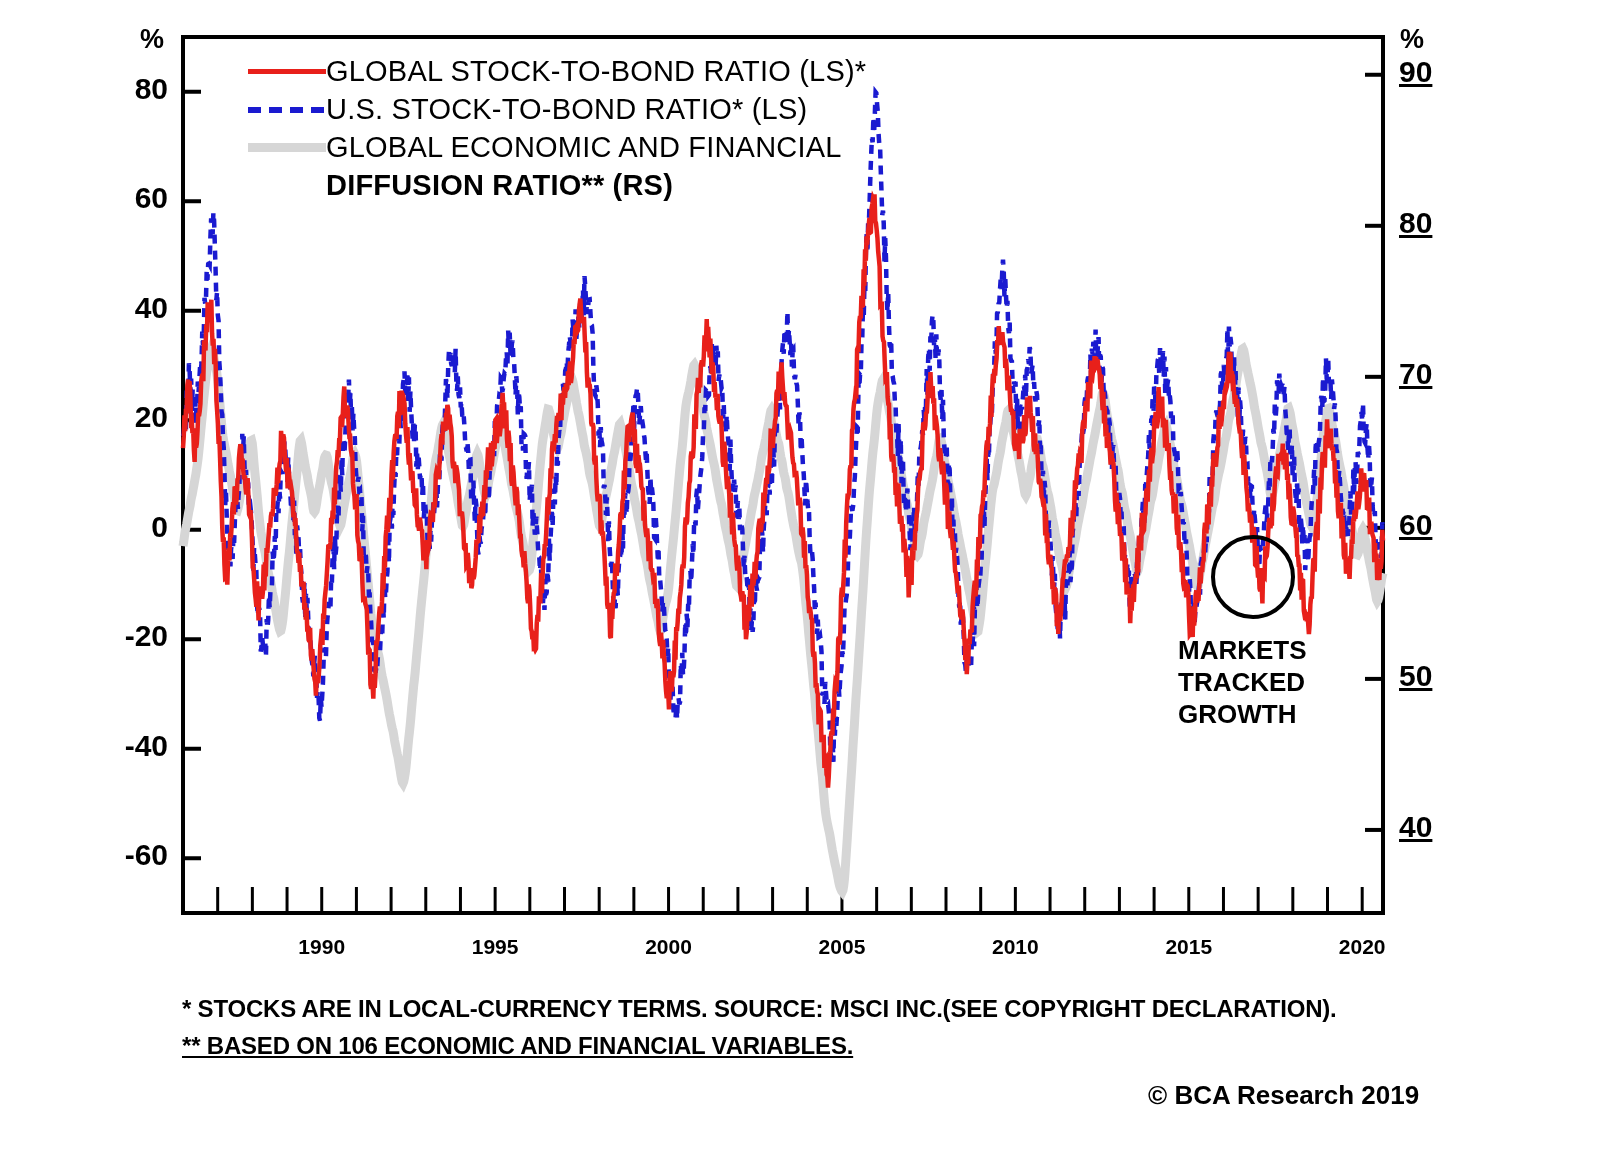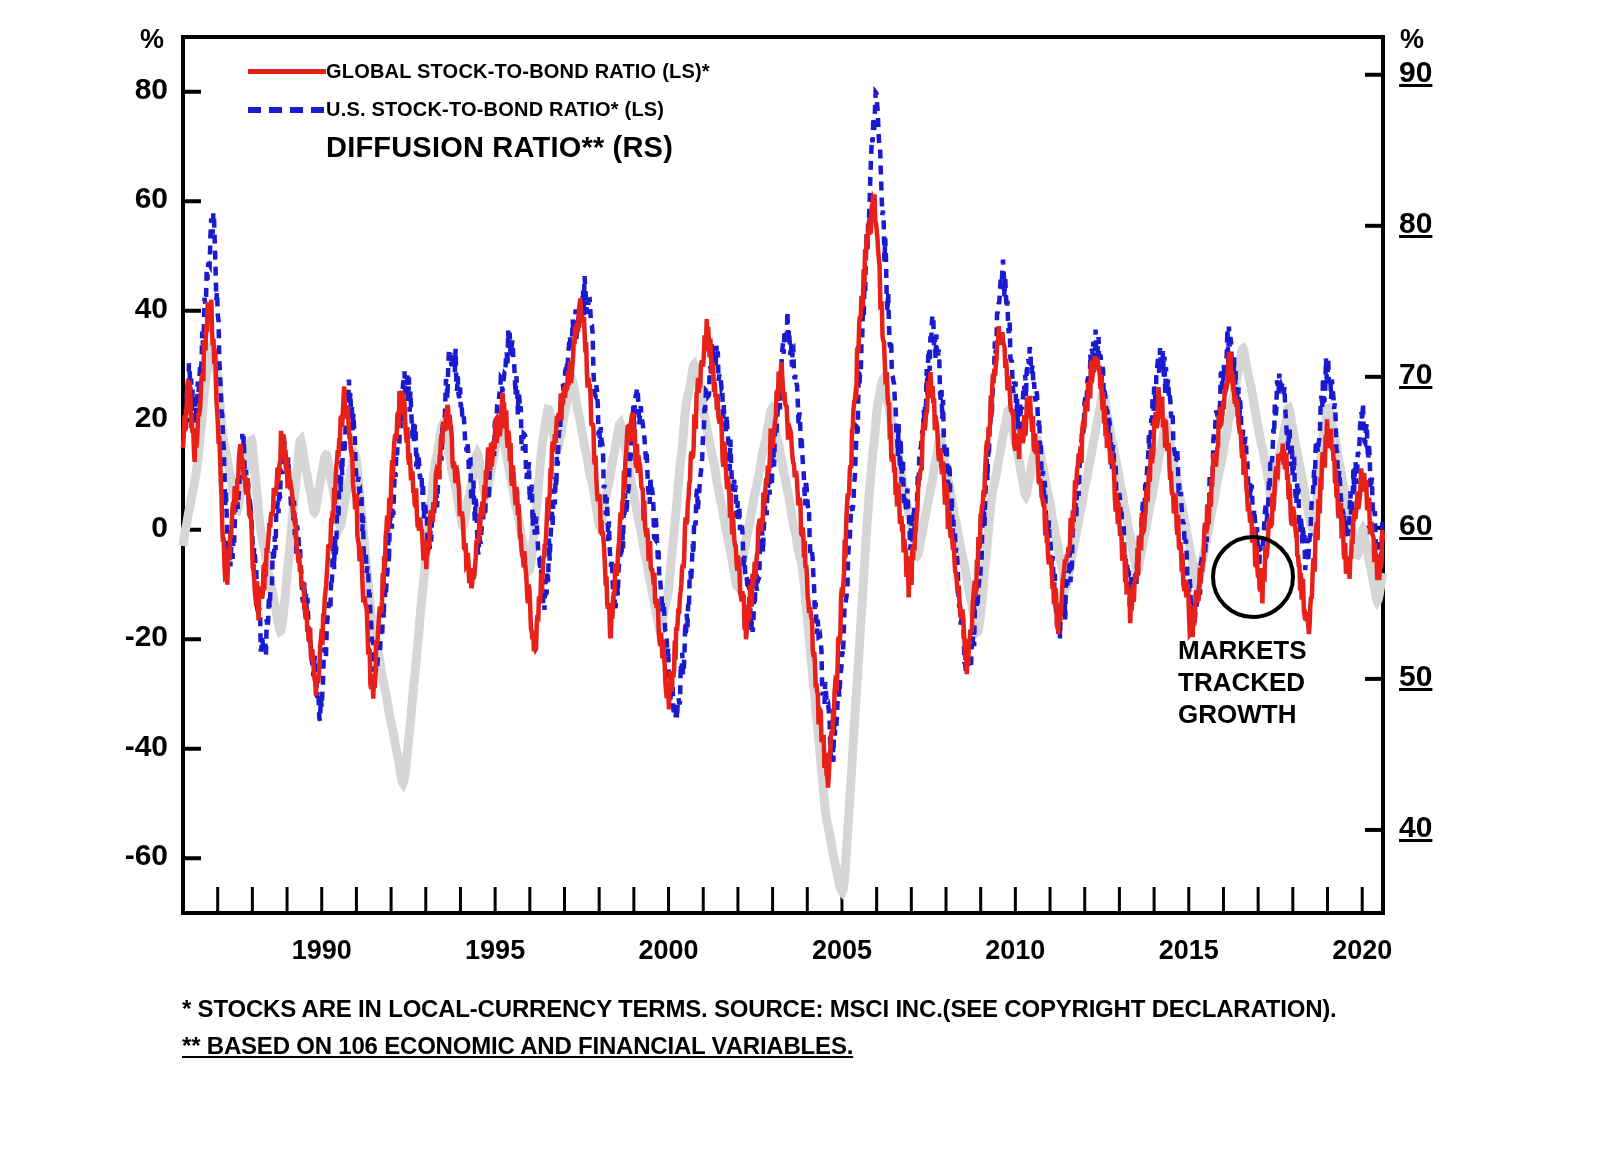--- a/index.html
+++ b/index.html
@@ -1,26 +1,26 @@
 <!DOCTYPE html>
 <html><head>
 <meta charset="utf-8">
 <style>
   html,body{margin:0;padding:0;background:#ffffff;}
   body{width:1600px;height:1152px;font-family:"Liberation Sans",sans-serif;color:#000;}
   #root{position:relative;width:1600px;height:1152px;overflow:hidden;}
   .axis-unit{position:absolute;font-size:27px;font-weight:bold;letter-spacing:-0.5px;}
   .tick-label{position:absolute;font-size:30px;font-weight:bold;text-align:right;white-space:nowrap;}
   .tick-label.right{text-align:left;text-decoration:underline;}
-  .xtick-label{position:absolute;font-size:27px;font-weight:bold;text-align:center;white-space:nowrap;}
+  .xtick-label{position:absolute;font-size:21px;font-weight:bold;text-align:center;white-space:nowrap;}
   .legend{position:absolute;left:248px;top:52px;}
   .legend-row{display:flex;align-items:flex-start;height:38px;}
   .legend-swatch{width:78px;height:38px;flex:0 0 78px;position:relative;}
   .legend-swatch i{position:absolute;left:0;top:17px;display:block;width:78px;height:4px;}
-  .legend-text{font-size:20px;font-weight:bold;line-height:38px;white-space:nowrap;letter-spacing:0.2px;}
+  .legend-text{font-size:29px;font-weight:normal;line-height:38px;white-space:nowrap;letter-spacing:0.2px;}
   .legend-cont{margin-left:78px;font-size:29px;font-weight:bold;line-height:38px;white-space:nowrap;letter-spacing:0.2px;}
   .annot{position:absolute;font-size:26px;font-weight:bold;line-height:32px;white-space:nowrap;}
   .footnote{position:absolute;font-size:24px;font-weight:bold;white-space:nowrap;letter-spacing:-0.2px;}
   .copyright{position:absolute;font-size:26px;font-weight:bold;white-space:nowrap;}
   svg{display:block;}
 </style>
 </head>
 <body>
 
 <div id="root">
@@ -130,25 +130,32 @@
           <i id="sw0" style="background: rgb(232, 32, 26); height: 5px;"></i>
         </span>
       <span class="legend-text">GLOBAL STOCK-TO-BOND RATIO (LS)*</span>
     </div>
     <div class="legend-row">
       <span class="legend-swatch">
           <i id="sw1" style="background: repeating-linear-gradient(to right, rgb(26, 26, 208) 0px, rgb(26, 26, 208) 13px, transparent 13px, transparent 21px) transparent; height: 6px;"></i>
         </span>
       <span class="legend-text">U.S. STOCK-TO-BOND RATIO* (LS)</span>
     </div>
+    <div class="legend-row">
+      <span class="legend-swatch">
+          <i id="sw2" style="background: rgb(214, 214, 214); height: 9px; top: 15px;"></i>
+        </span>
+      <span class="legend-text">GLOBAL ECONOMIC AND FINANCIAL</span>
+    </div>
     <div class="legend-cont">DIFFUSION RATIO** (RS)</div>
   </div>
 
   <div class="annot" style="left:1178px;top:634px;">
     <div>MARKETS</div>
     <div>TRACKED</div>
     <div>GROWTH</div>
   </div>
 
   <div class="footnote" style="left:182px;top:995px;">*  STOCKS ARE IN LOCAL-CURRENCY TERMS. SOURCE: MSCI INC.(SEE COPYRIGHT DECLARATION).</div>
   <div class="footnote" style="left:182px;top:1032px;text-decoration:underline;">** BASED ON 106 ECONOMIC AND FINANCIAL VARIABLES.</div>
+  <div class="copyright" style="left:1148px;top:1080px;">© BCA Research 2019</div>
 
 </div>
 
 </body></html>

